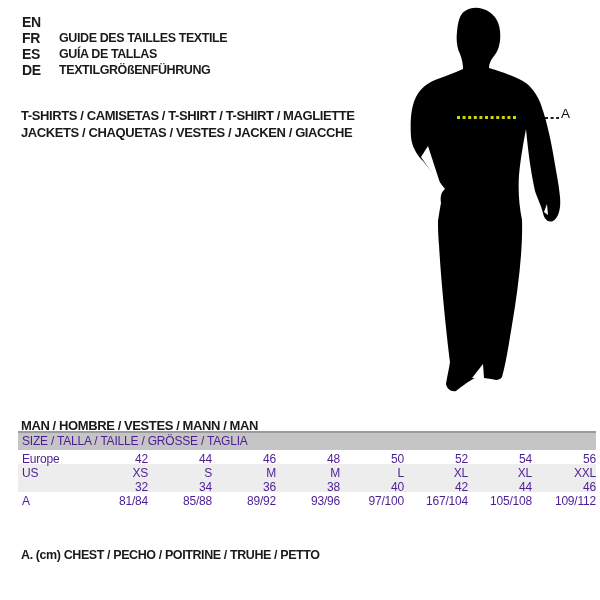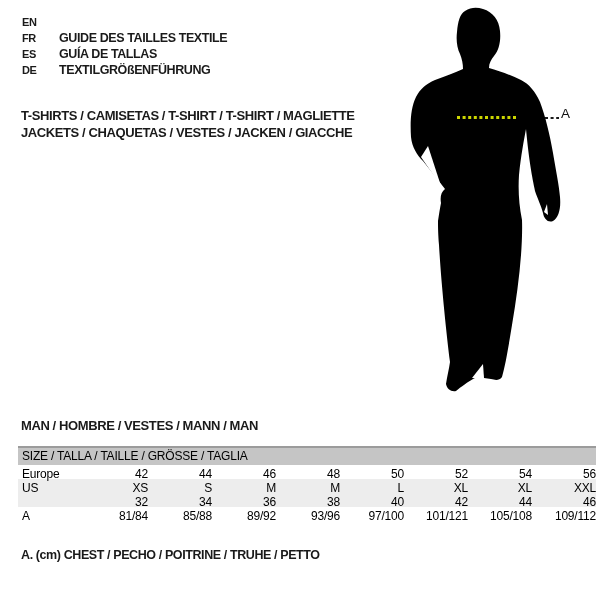--- a/index.html
+++ b/index.html
@@ -3,32 +3,32 @@
 <meta charset="utf-8">
 <style>
   html,body{margin:0;padding:0;background:#fff;}
   #canvas{
     position:relative;width:600px;height:600px;background:#ffffff;overflow:hidden;
     font-family:"Liberation Sans",sans-serif;color:#1a1a1a;
   }
   
   .lang-block{position:absolute;left:22px;top:14px;}
   .lang-row{display:flex;height:16px;line-height:16px;}
-  .lang-code{width:37px;font-size:11px;font-weight:700;letter-spacing:-0.4px;}
+  .lang-code{width:37px;font-size:14px;font-weight:700;letter-spacing:-0.4px;}
   .lang-text{font-size:12.5px;font-weight:700;letter-spacing:-0.4px;white-space:nowrap;}
   
   .category-block{position:absolute;left:21px;top:107px;}
   .category-line{font-size:13px;font-weight:700;letter-spacing:-0.4px;height:17px;line-height:17px;white-space:nowrap;}
   
   .figure{position:absolute;left:395px;top:5px;width:195px;height:390px;}
   .measure-label{position:absolute;left:561px;top:106px;font-size:13.5px;font-weight:400;color:#111;}
   
   .section-title{position:absolute;left:21px;top:418px;font-size:13px;font-weight:700;letter-spacing:-0.4px;white-space:nowrap;}
   
-  .size-table{position:absolute;left:18px;top:446px;width:578px;font-size:12px;letter-spacing:-0.2px;color:#000000;}
+  .size-table{position:absolute;left:18px;top:431px;width:578px;font-size:12px;letter-spacing:-0.2px;color:#4c1d95;}
   .t-header{height:17px;line-height:17px;padding-left:4px;border-top:2px solid #9b9b9b;white-space:nowrap;}
   .t-row{display:flex;height:14px;line-height:18px;}
   .t-label{width:66px;padding-left:4px;box-sizing:border-box;text-align:left;}
   .t-cell{width:64px;text-align:right;}
   
   .footnote{position:absolute;left:21px;top:548px;font-size:12.5px;font-weight:700;letter-spacing:-0.4px;white-space:nowrap;}
 </style>
 </head>
 <body>
 
@@ -140,21 +140,21 @@
           <div class="t-cell">44</div>
           <div class="t-cell">46</div>
         </div>
         <div class="t-row">
           <div class="t-label">A</div>
           <div class="t-cell">81/84</div>
           <div class="t-cell">85/88</div>
           <div class="t-cell">89/92</div>
           <div class="t-cell">93/96</div>
           <div class="t-cell">97/100</div>
-          <div class="t-cell">101/121</div>
+          <div class="t-cell">167/104</div>
           <div class="t-cell">105/108</div>
           <div class="t-cell">109/112</div>
         </div>
       </div>
   </div>
 
   <div class="footnote">A. (cm) CHEST / PECHO / POITRINE / TRUHE / PETTO</div>
 
 </div>
 

